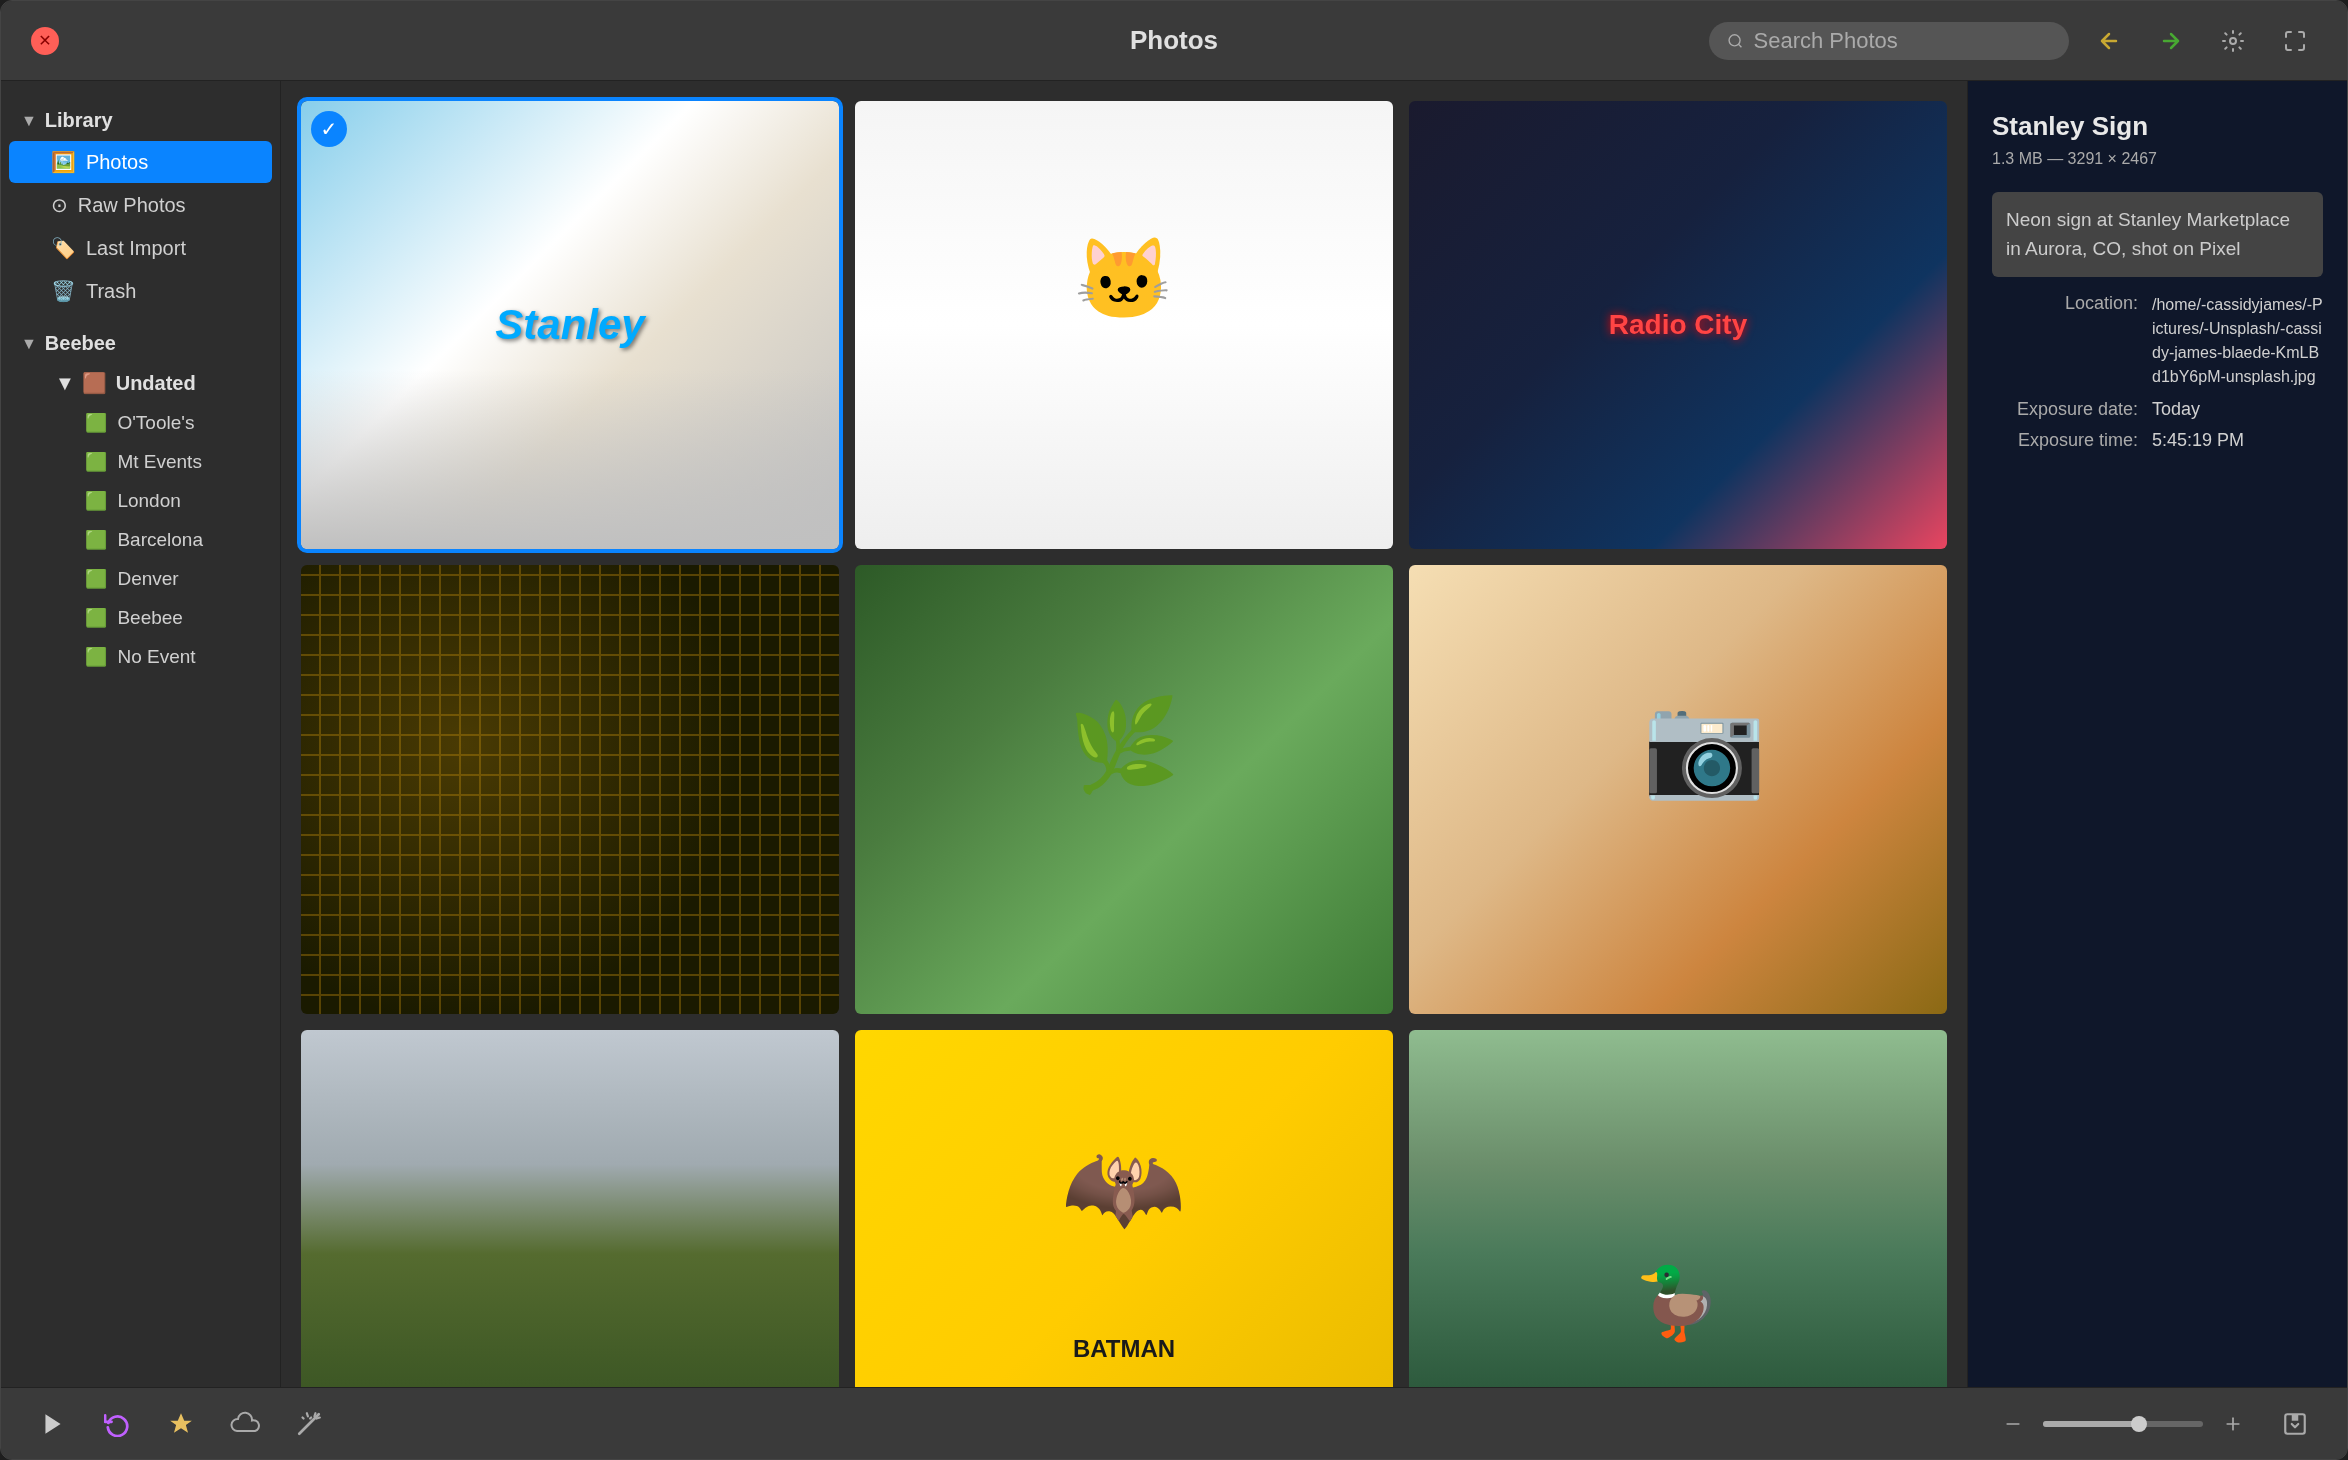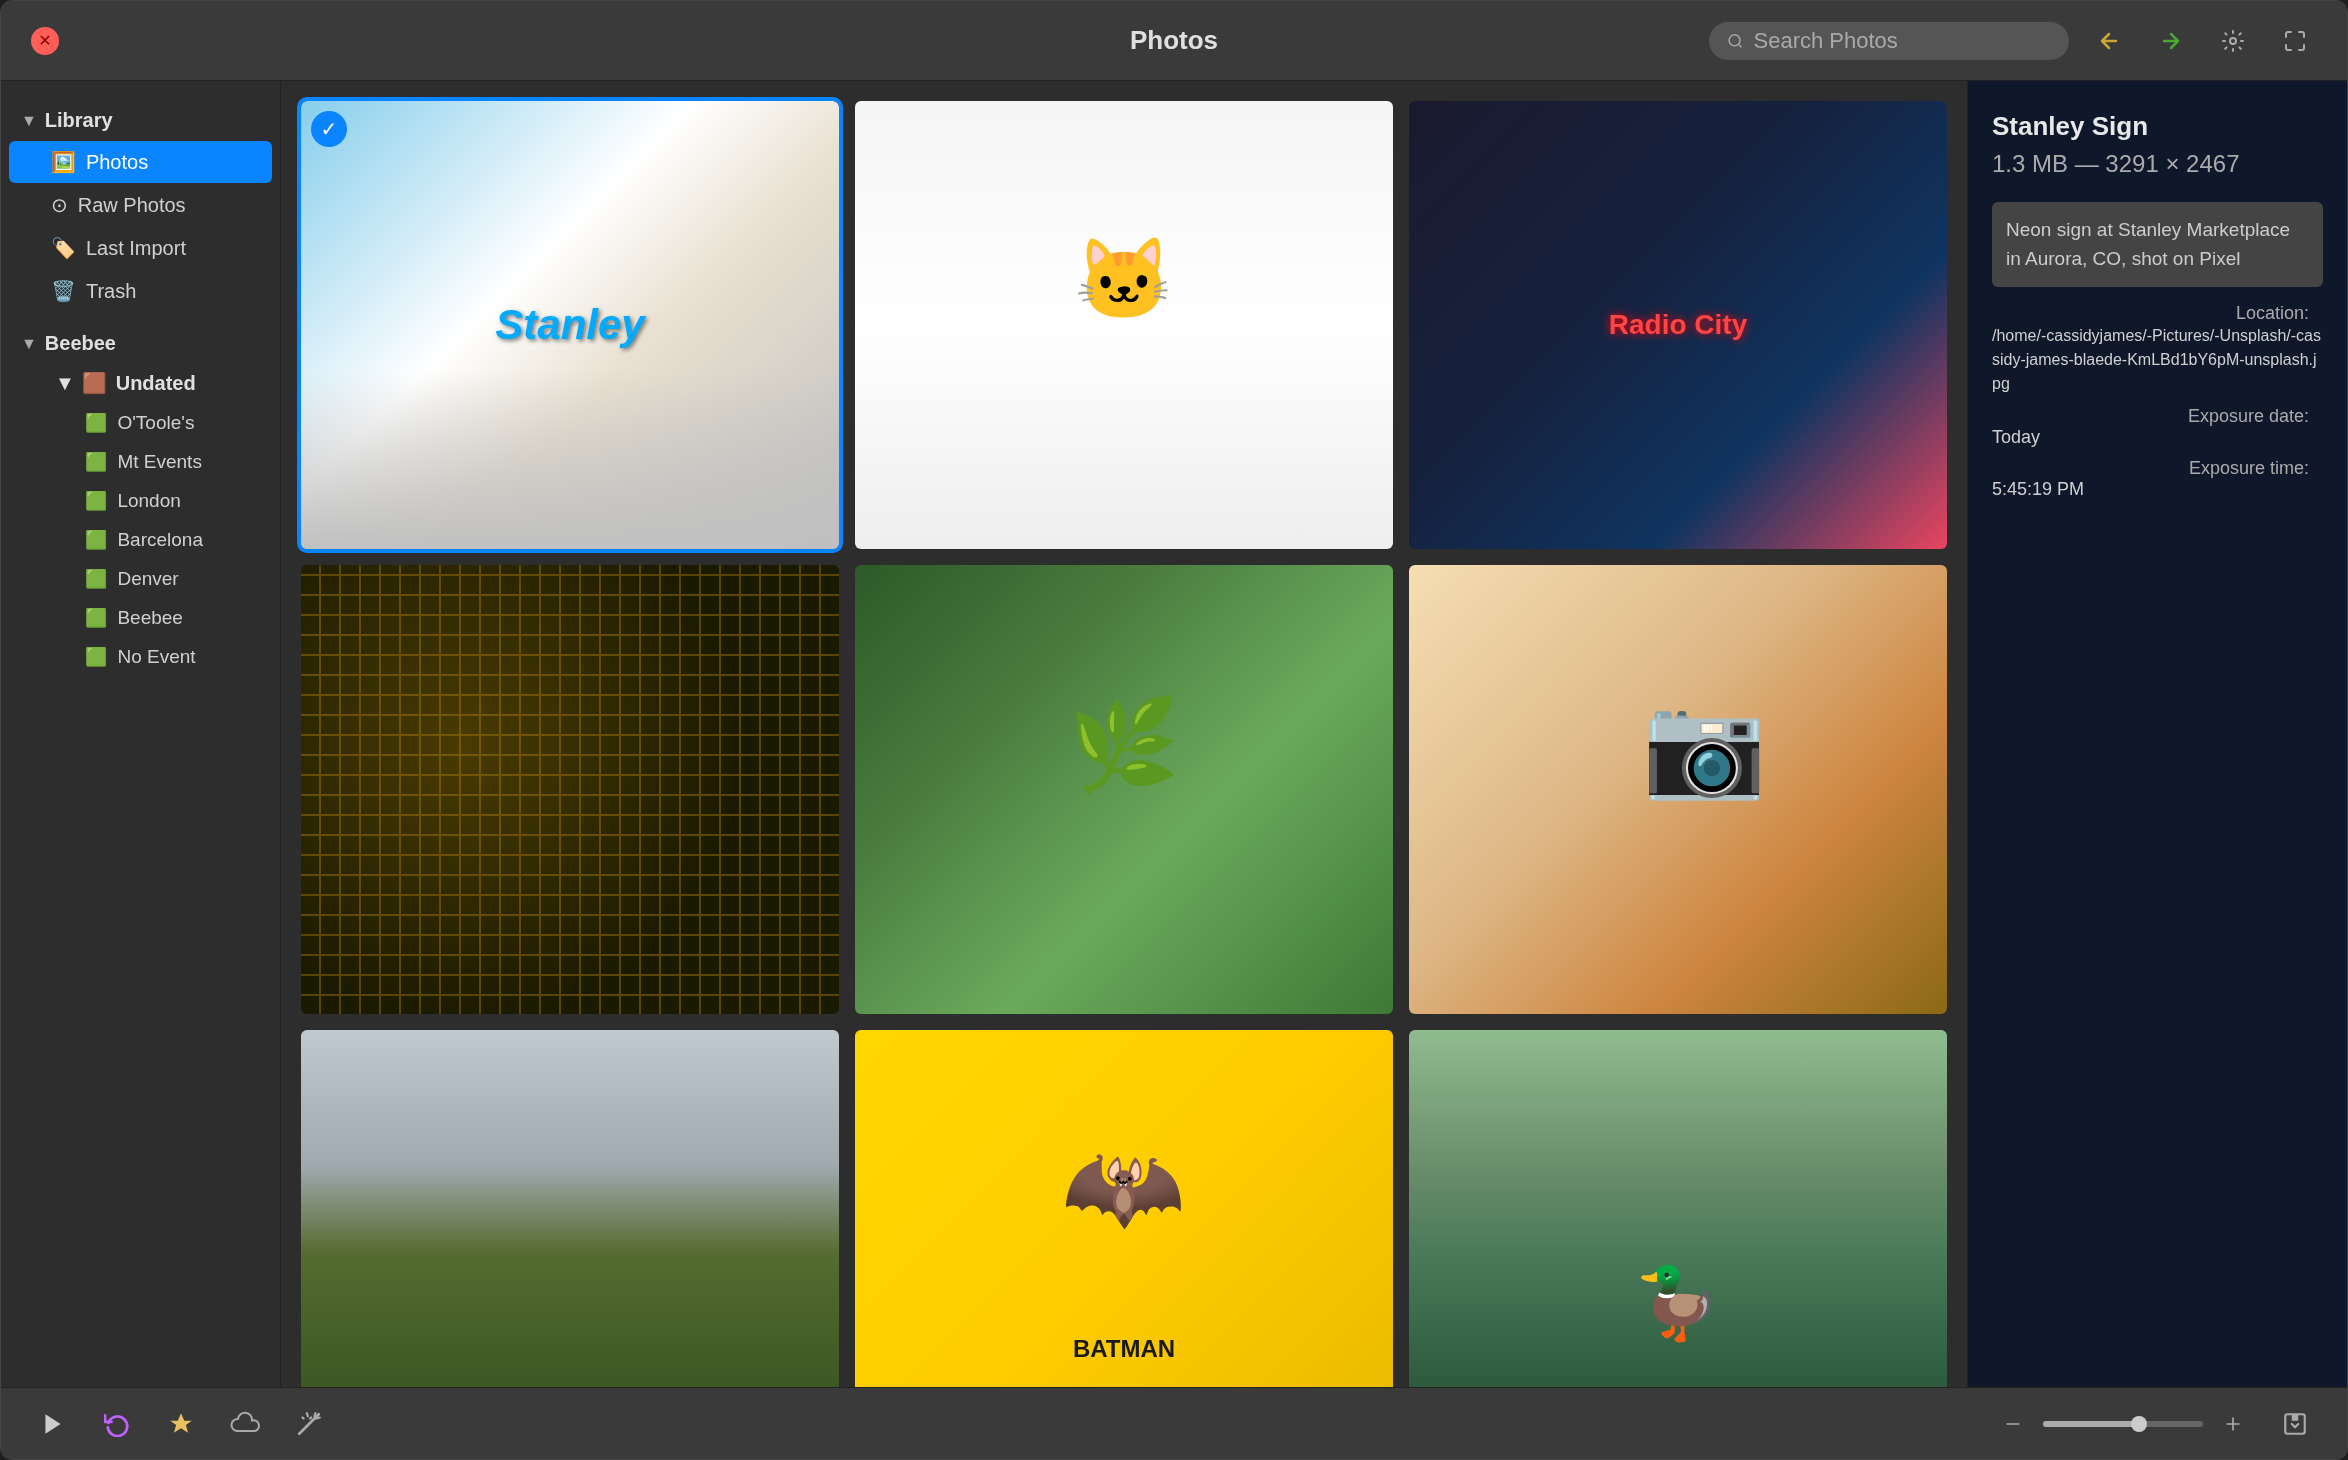--- a/index.html
+++ b/index.html
@@ -335,21 +335,21 @@
       border-left: 1px solid #222;
       overflow-y: auto;
     }
     .detail-title {
       font-size: 26px;
       font-weight: 600;
       color: #e8e8e8;
       margin-bottom: 8px;
     }
     .detail-meta {
-      font-size: 24px;
+      font-size: 16px;
       color: #aaa;
       margin-bottom: 24px;
     }
     .detail-description {
       background: #444;
       border-radius: 6px;
       padding: 14px;
       font-size: 19px;
       color: #ccc;
       margin-bottom: 16px;
@@ -360,21 +360,20 @@
       border-radius: 6px;
       padding: 12px 14px;
       font-size: 18px;
       color: #888;
       margin-bottom: 24px;
       cursor: text;
     }
     .detail-row {
       display: flex;
       margin-bottom: 10px;
-      flex-direction: column;
     }
     .detail-row-label {
       font-size: 18px;
       color: #aaa;
       min-width: 160px;
       text-align: right;
       padding-right: 14px;
       flex-shrink: 0;
     }
     .detail-row-value {

